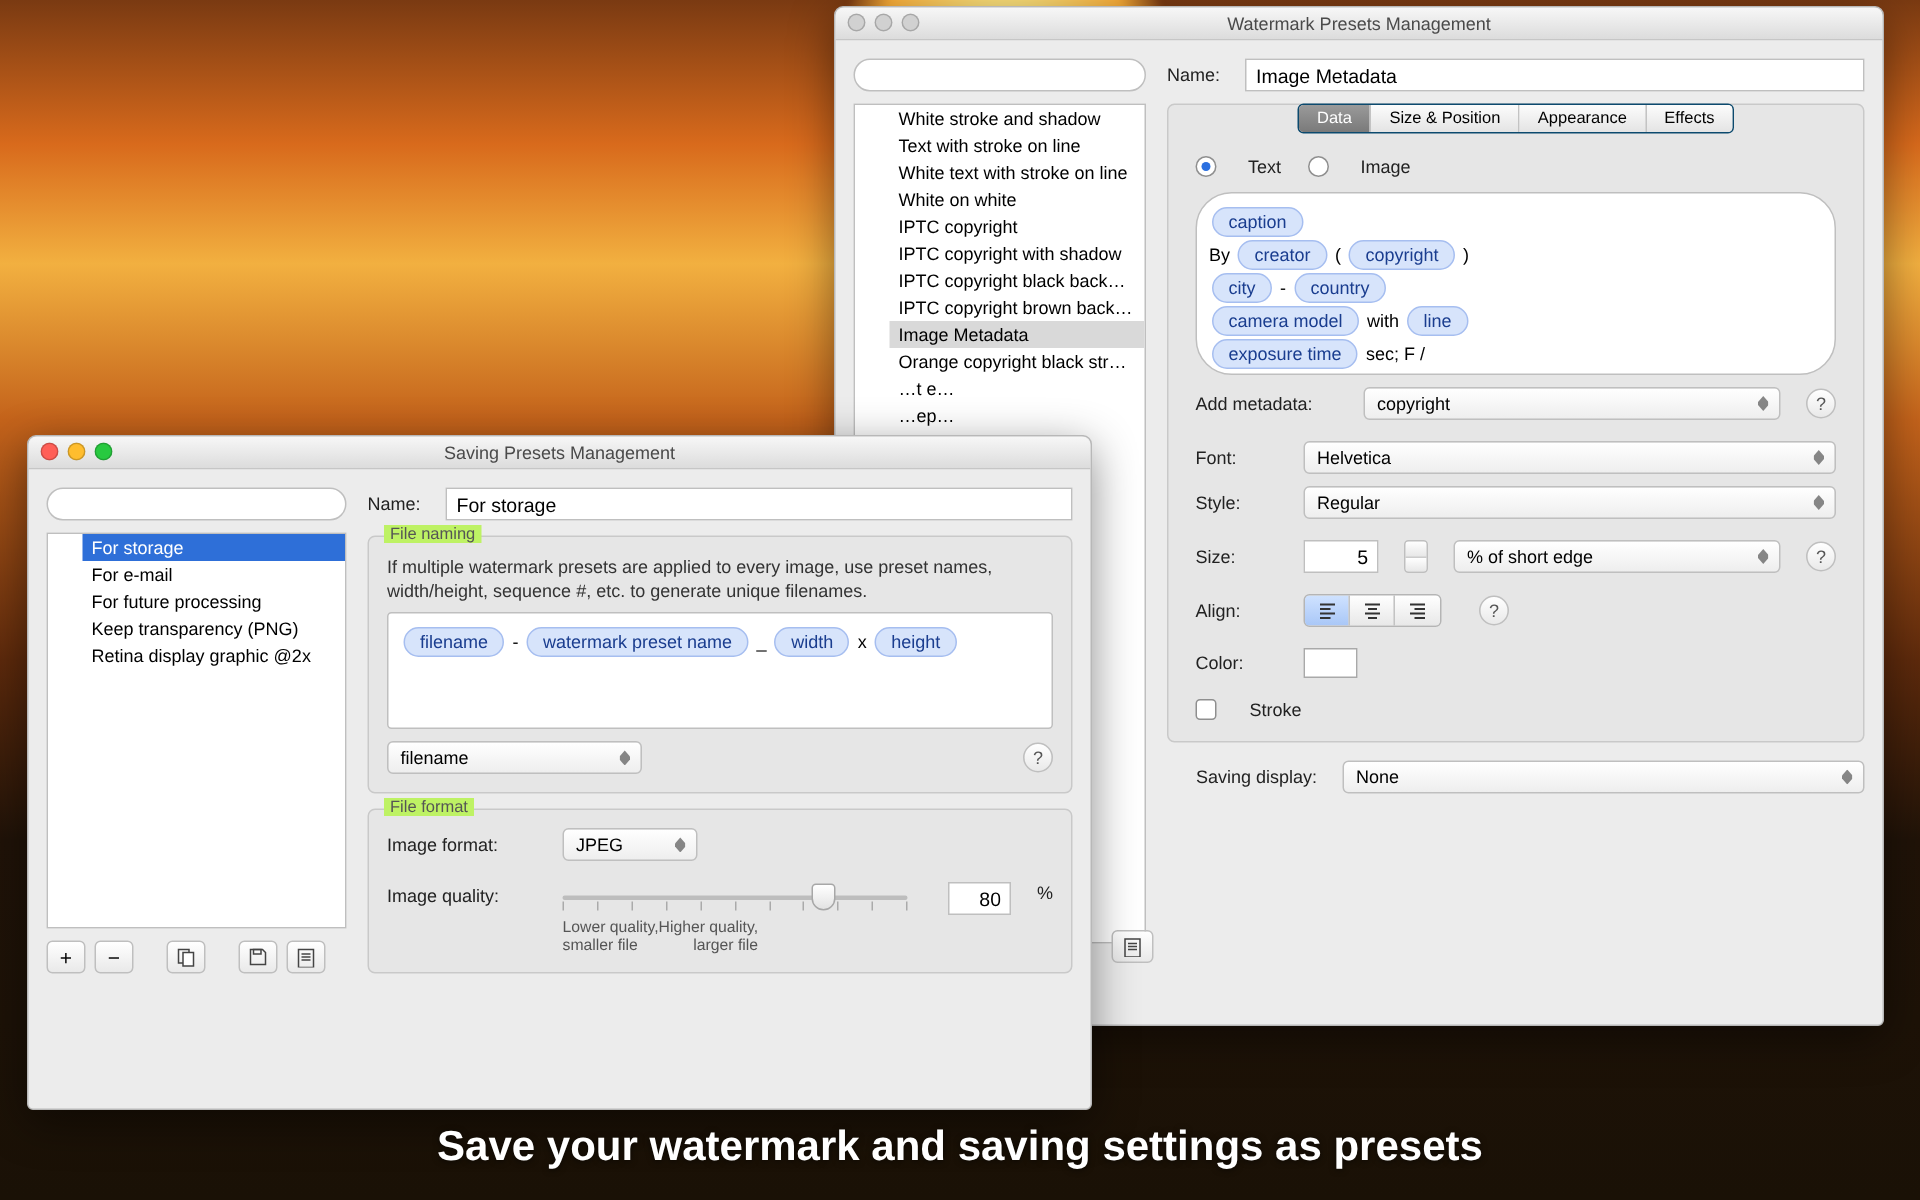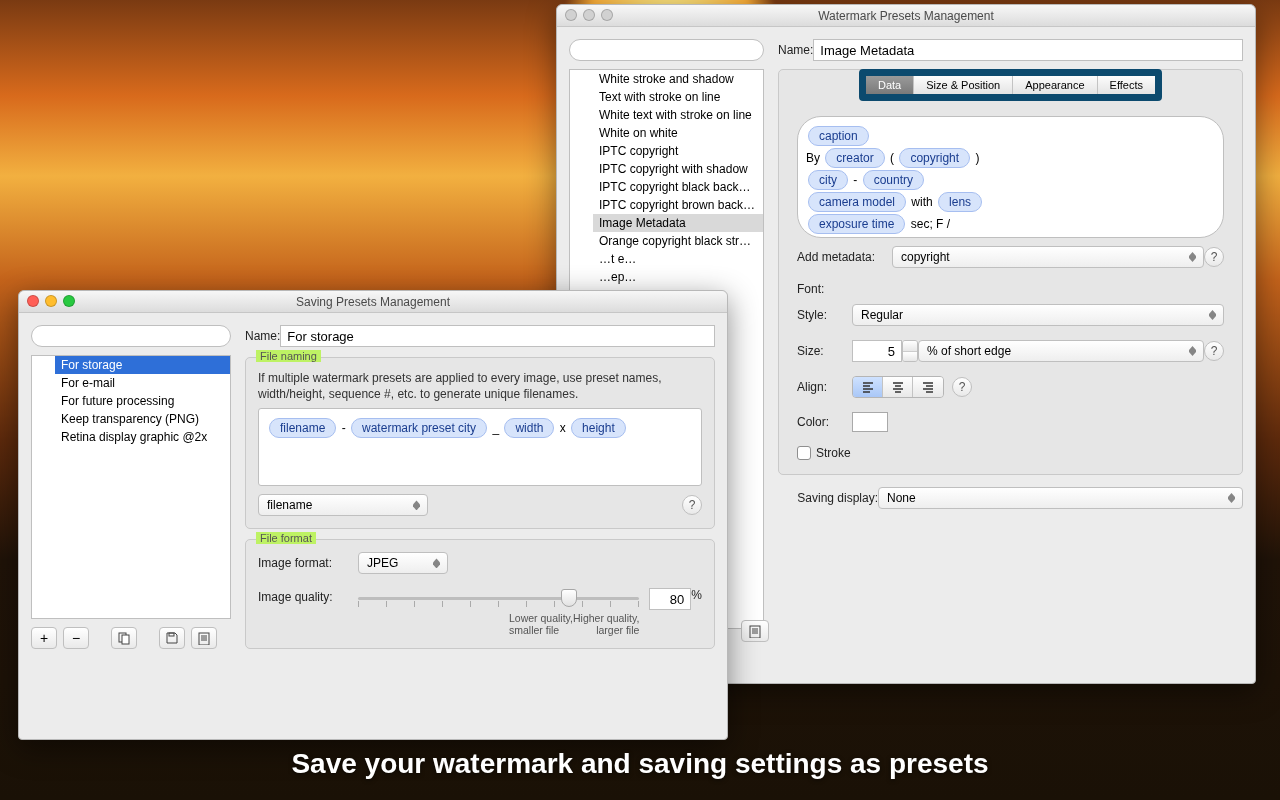--- a/index.html
+++ b/index.html
@@ -25,21 +25,21 @@
             font-size:12px; background:#fff; position:relative; }
   .search-wrap { position:relative; margin-bottom:8px; }
   .mag { position:absolute; left:7px; top:4px; width:13px; height:13px; }
   .mag svg { width:13px; height:13px; stroke:#8a8a8a; fill:none; stroke-width:2; }
 
   .listbox { border:1px solid #bfbfbf; background:#fff; font-size:12px; overflow:auto; }
   .listbox div { padding:2px 6px; white-space:nowrap; overflow:hidden; text-overflow:ellipsis;margin-left:23px; }
   .listbox div.sel { background:#2e6fd8; color:#fff; }
   .listbox div.hl { background:#d9d9d9; }
 
-  .row { display:flex; align-items:center; gap:0; }
+  .row { display:flex; align-items:center; gap:17px; }
   .lbl { font-size:12px; color:#222; }
   .textfield { flex:1; height:22px; border:1px solid #bfbfbf; background:#fff; padding:0 6px; font-size:13px; }
 
   .groupbox { border:1px solid #c9c9c9; border-radius:5px; background:#e6e6e6; margin-top:10px; padding:12px;
               position:relative; }
   .groupbox > .title { position:absolute; top:-8px; left:10px; background:#bef264; padding:0 4px; font-size:11px; color:#555; }
 
   .token-area { background:#fff; border:1px solid #bfbfbf; border-radius:3px; padding:8px; font-size:12px;
                 line-height:22px; min-height:60px; }
   .token { display:inline-block; background:#d7e4fb; border:1px solid #a6bef0; border-radius:10px; padding:0 10px;
@@ -51,21 +51,21 @@
                    background:linear-gradient(#555,#555); clip-path:polygon(0 40%,50% 0,100% 40%,100% 60%,50% 100%,0 60%); opacity:.7; }
 
   .btn { height:22px; min-width:26px; border:1px solid #bfbfbf; border-radius:4px;
          background:linear-gradient(#fff,#e9e9e9); font-size:14px; display:inline-flex; align-items:center;
          justify-content:center; cursor:default; }
   .btnrow { display:flex; gap:6px; }
 
   .help { width:20px; height:20px; border:1px solid #bfbfbf; border-radius:50%; background:linear-gradient(#fff,#e9e9e9);
           display:inline-flex; align-items:center; justify-content:center; font-size:12px; color:#555; }
 
-  .tabs { display:flex; border:7px solid #0c4a6e; border-radius:4px; overflow:hidden; width:max-content; margin:0 auto 0; }
+  .tabs { display:flex; border:1px solid #0c4a6e; border-radius:4px; overflow:hidden; width:max-content; margin:0 auto 0; }
   .tab { font-size:11px; padding:3px 12px; background:linear-gradient(#fcfcfc,#e4e4e4); border-right:1px solid #c3c3c3; }
   .tab:last-child{border-right:none}
   .tab.active { background:linear-gradient(#9a9a9a,#7a7a7a); color:#fff; }
 
   .radio { width:14px; height:14px; border:1px solid #8f8f8f; border-radius:50%; background:#fff; display:inline-block;
            vertical-align:middle; margin-right:4px; position:relative; }
   .radio.checked::after { content:""; position:absolute; left:3px; top:3px; width:6px; height:6px; border-radius:50%;
                           background:#2a6fe0; }
 
   .seg { display:flex; border:1px solid #b5b5b5; border-radius:4px; overflow:hidden; }
@@ -135,41 +135,54 @@
         <div style="display:flex; justify-content:center; transform:translateY(-1px);">
           <div class="tabs">
             <div class="tab active">Data</div>
             <div class="tab">Size &amp; Position</div>
             <div class="tab">Appearance</div>
             <div class="tab">Effects</div>
           </div>
         </div>
 
         <div style="padding:14px 18px 0;">
+          <div class="row" style="gap:18px; margin-bottom:10px;">
+            <label class="row">
+                <span class="radio checked"></span>
+                <span class="lbl">Text</span>
+              </label>
+            <label class="row">
+                <span class="radio"></span>
+                <span class="lbl">Image</span>
+              </label>
+          </div>
 
           <div class="token-area" style="height:122px; overflow:hidden;border-radius:24px;">
             <div><span class="token">caption</span></div>
             <div><span>By </span><span class="token">creator</span><span>  ( </span><span class="token">copyright</span><span> )</span></div>
             <div><span class="token">city</span><span> - </span><span class="token">country</span></div>
-            <div><span class="token">camera model</span><span>  with  </span><span class="token">lens</span></div>
+            <div><span class="token">camera model</span><span>  with  </span><span class="token">line</span></div>
             <div><span class="token">exposure time</span><span>  sec;  F /</span></div>
 
           </div>
 
           <div class="row" style="margin-top:8px;">
             <span class="lbl" style="width:95px;">Add metadata:</span>
             <div class="select" style="flex:1">
                 <span>copyright</span>
               </div>
             <span class="help">?</span>
           </div>
 
           <div style="height:14px"></div>
           <div class="row">
               <span class="lbl" style="width:55px;">Font:</span>
+              <div class="select" style="flex:1">
+                <span>Helvetica</span>
+              </div>
             </div>
           <div class="row" style="margin-top:8px;">
               <span class="lbl" style="width:55px;">Style:</span>
               <div class="select" style="flex:1">
                 <span>Regular</span>
               </div>
             </div>
           <div class="row" style="margin-top:14px;">
             <span class="lbl" style="width:55px;">Size:</span>
             <input class="textfield" style="flex: 0 0 auto; width: 50px; text-align: right;" value="5">
@@ -285,21 +298,21 @@
     <div style="flex:1;">
       <div class="row">
         <span class="lbl">Name:</span>
         <input class="textfield" value="For storage" style="">
       </div>
 
       <div class="groupbox">
         <span class="title">File naming</span>
         <div class="lbl" style="font-size:12px;color:#333;line-height:1.35">If multiple watermark presets are applied to every image, use preset names, width/height, sequence #, etc. to generate unique filenames.</div>
         <div class="token-area" style="margin-top:6px;min-height:78px">
-          <span class="token">filename</span><span> - </span><span class="token">watermark preset city</span><span> _ </span><span class="token">width</span><span> x </span><span class="token">height</span>
+          <span class="token">filename</span><span> - </span><span class="token">watermark preset name</span><span> _ </span><span class="token">width</span><span> x </span><span class="token">height</span>
         </div>
         <div class="row" style="margin-top:8px;justify-content:center">
           <div class="select" style="width:170px">
               <span>filename</span>
             </div>
           <div style="flex:1"></div>
           <span class="help">?</span>
         </div>
       </div>
 
@@ -324,21 +337,21 @@
                   <i></i>
                   <i></i>
                   <i></i>
                   <i></i>
                   <i></i>
                   <i></i>
                   <i></i>
                 </div>
               <div class="thumb" style="left:72%"></div>
             </div>
-            <div style="display:flex;justify-content:flex-end;font-size:10.5px;color:#555;white-space:pre-line;margin-top:4px">
+            <div style="display:flex;justify-content:flex-start;font-size:10.5px;color:#555;white-space:pre-line;margin-top:4px">
               <span>Lower quality,
 smaller file</span>
               <span style="text-align:right">Higher quality,
 larger file</span>
             </div>
           </div>
           <input class="textfield" style="flex: 0 0 auto; width: 42px; text-align: right; margin-left: 10px;" value="80">
           <span class="lbl">%</span>
         </div>
       </div>

